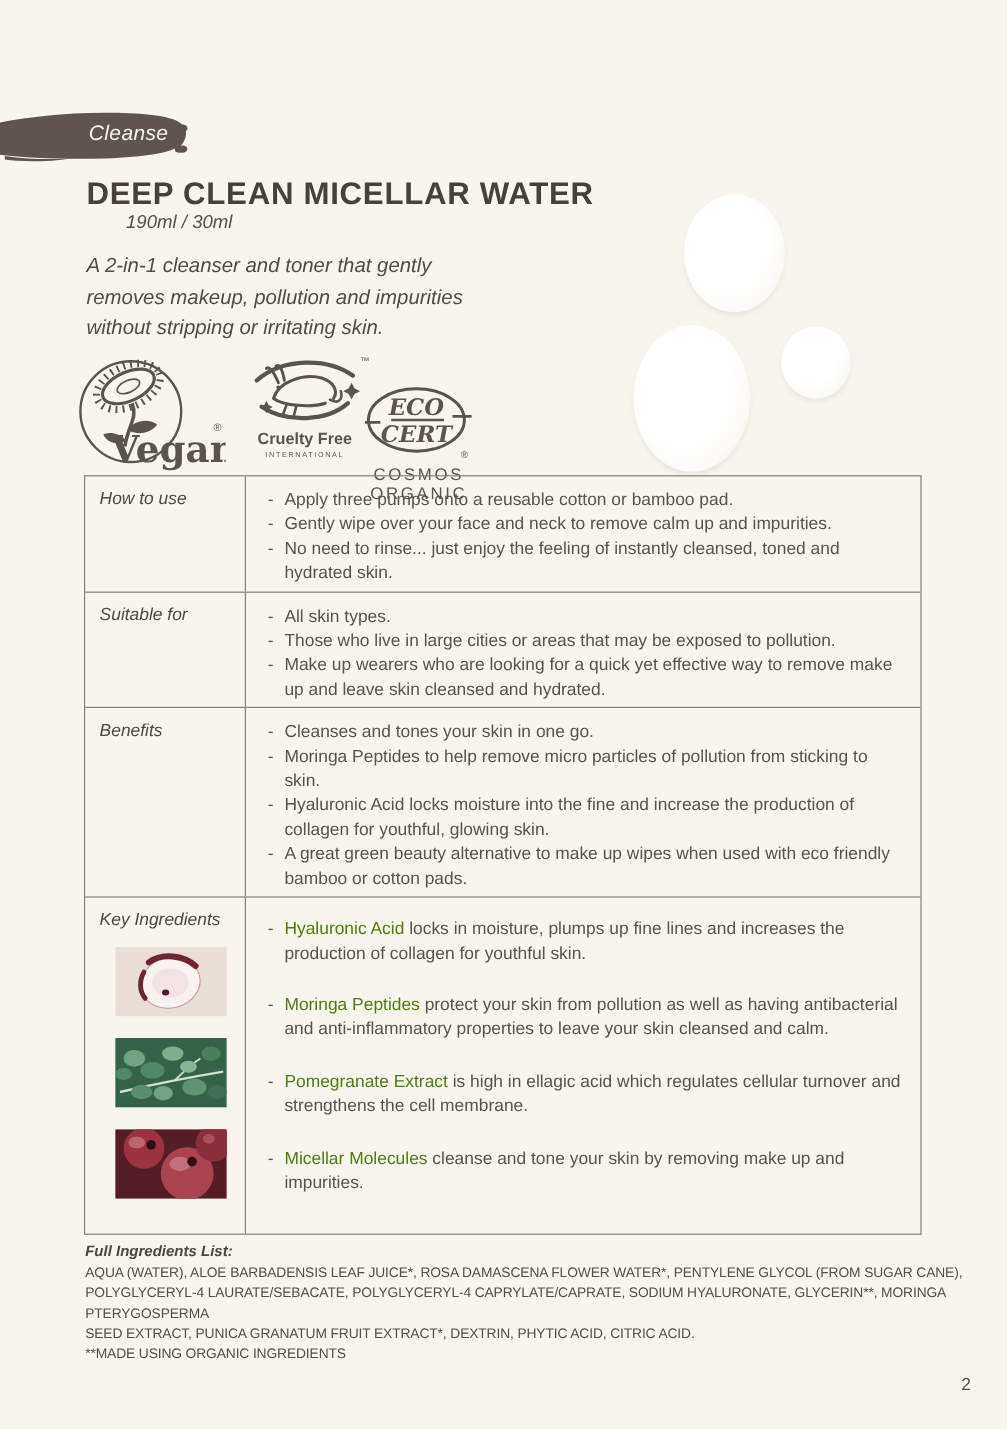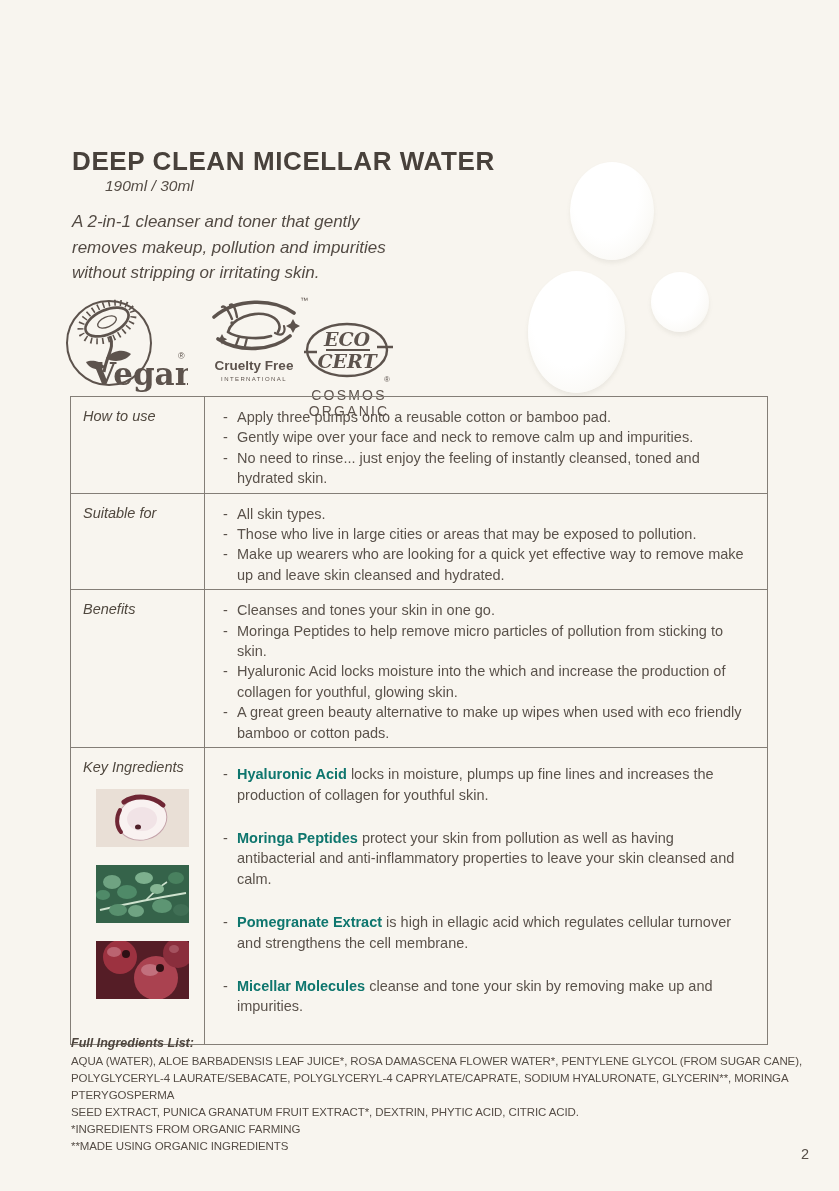--- a/index.html
+++ b/index.html
@@ -50,35 +50,44 @@
   .ccell { padding:10px 12px 4px 9px; font-size:14.5px; line-height:20.4px; color:#5a524b; }
   .r1 .ccell { min-height:70px; } .r1 { min-height:91px; }
   .r2 { min-height:91px; }
   .r3 { min-height:145px; }
   .r4 { min-height:280px; }
   .bullet { display:flex; }
   .bullet .dash { flex:0 0 23px; text-align:center; }
   .bullet .btxt { flex:1; }
   .ki-bullets { padding-top:16px; }
   .ki-bullets .bullet { margin-bottom:23px; }
-  .lead { font-weight:bold; color:#0f766e; }
+  .lead { font-weight:normal; color:#4d7c0f; }
   .ing-img { display:block; width:93px; height:58px; margin:18px 0 0 13px; }
   .ing-img:first-of-type { margin-top:14px; }
 
   
   .footer { position:absolute; left:71px; top:1036px; width:740px; }
   .f-head { font-size:12.5px; font-weight:bold; font-style:italic; color:#4d453e; margin-bottom:3px; }
   .f-body, .f-note { font-size:11.5px; line-height:17px; letter-spacing:-0.1px; color:#564e47; white-space:pre-line; }
   .page-number { position:absolute; left:801px; top:1146px; font-size:14.5px; color:#564e47; }
 </style>
 </head>
 <body>
 
 <div class="page">
 
+  <div class="brush-badge">
+    <svg width="168" height="48" viewBox="0 0 168 48">
+      <path fill="#5f544f" d="M0 12 C 22 8 52 4 88 4 C 116 4 138 6 148 11 C 156 15 157 23 152 30 C 146 37 120 41 88 42 C 58 43 24 42 0 39 Z"></path>
+      <path fill="#5f544f" d="M150 14 c 4 -1 7 1 6 4 c -1 3 -6 2 -7 0 c -1 -2 -1 -3 1 -4 Z"></path>
+      <path fill="#5f544f" d="M148 32 c 5 -2 9 0 8 3 c -1 3 -8 3 -10 1 c -1 -2 0 -3 2 -4 Z"></path>
+      <path fill="#5f544f" d="M4 40 c 20 3 40 3 55 2 c -18 3 -42 3 -55 1 Z"></path>
+    </svg>
+    <span class="brush-label">Cleanse</span>
+  </div>
 
   <h1 class="title">DEEP CLEAN MICELLAR WATER</h1>
   <div class="sizes">190ml / 30ml</div>
   <p class="description">A 2-in-1 cleanser and toner that gently
 removes makeup, pollution and impurities
 without stripping or irritating skin.</p>
 
   <div class="drop drop-medium"></div>
   <div class="drop drop-large"></div>
   <div class="drop drop-small"></div>
@@ -173,21 +182,21 @@
         <div class="bullet">
             <span class="dash">-</span>
             <span class="btxt">Cleanses and tones your skin in one go.</span>
           </div>
         <div class="bullet">
             <span class="dash">-</span>
             <span class="btxt">Moringa Peptides to help remove micro particles of pollution from sticking to skin.</span>
           </div>
         <div class="bullet">
             <span class="dash">-</span>
-            <span class="btxt">Hyaluronic Acid locks moisture into the which and increase the production of collagen for youthful, glowing skin.</span>
+            <span class="btxt">Hyaluronic Acid locks moisture into the fine and increase the production of collagen for youthful, glowing skin.</span>
           </div>
         <div class="bullet">
             <span class="dash">-</span>
             <span class="btxt">A great green beauty alternative to make up wipes when used with eco friendly bamboo or cotton pads.</span>
           </div>
       </div>
     </div>
 
     <div class="trow r4">
       <div class="lcell">
@@ -247,19 +256,18 @@
       </div>
     </div>
 
   </div>
 
   <div class="footer">
     <div class="f-head">Full Ingredients List:</div>
     <div class="f-body">AQUA (WATER), ALOE BARBADENSIS LEAF JUICE*, ROSA DAMASCENA FLOWER WATER*, PENTYLENE GLYCOL (FROM SUGAR CANE),
 POLYGLYCERYL-4 LAURATE/SEBACATE, POLYGLYCERYL-4 CAPRYLATE/CAPRATE, SODIUM HYALURONATE, GLYCERIN**, MORINGA PTERYGOSPERMA
 SEED EXTRACT, PUNICA GRANATUM FRUIT EXTRACT*, DEXTRIN, PHYTIC ACID, CITRIC ACID.</div>
-    <div class="f-note">*INGREDIENTS FROM ORGANIC FARMING</div>
     <div class="f-note">**MADE USING ORGANIC INGREDIENTS</div>
   </div>
 
   <div class="page-number">2</div>
 
 </div>
 
 </body></html>

